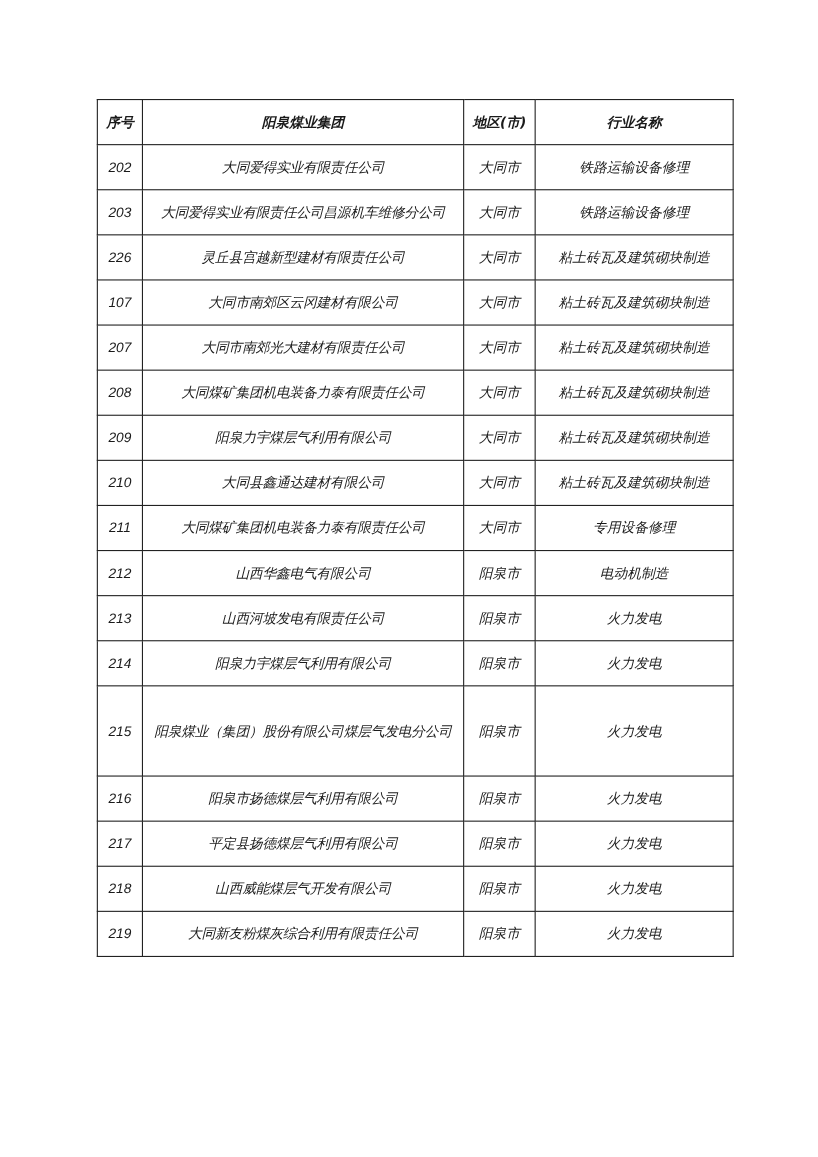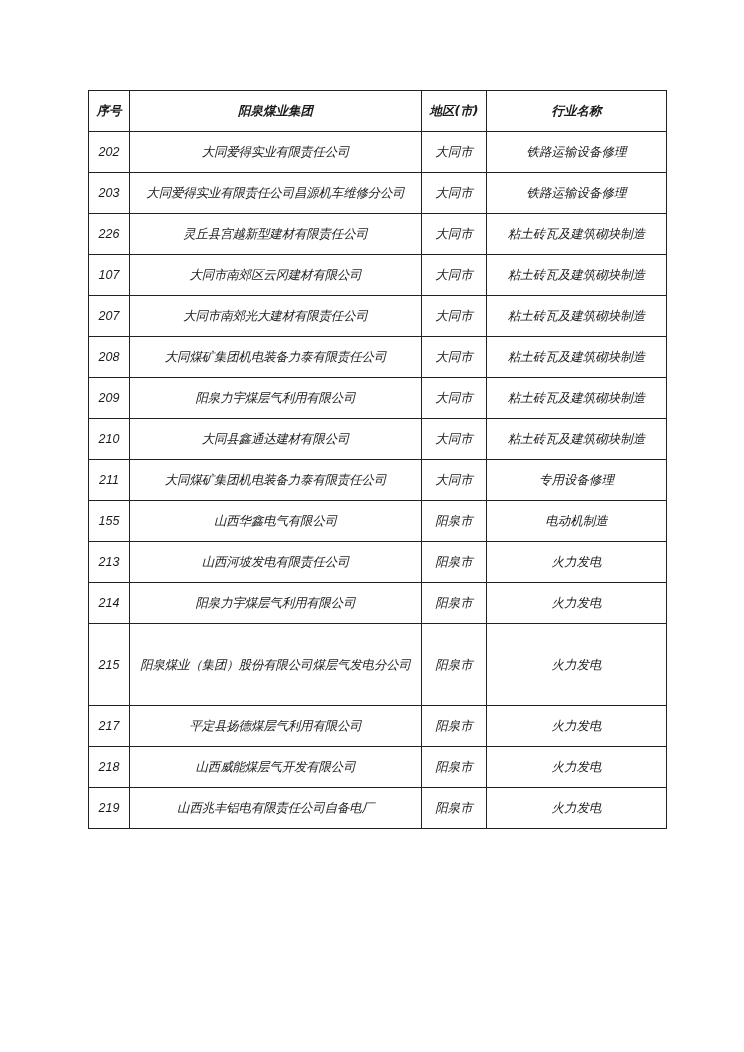--- a/index.html
+++ b/index.html
@@ -150,21 +150,21 @@
   </tr>
 
   <tr>
     <td class="idx">211</td>
     <td class="name">大同煤矿集团机电装备力泰有限责任公司</td>
     <td class="region">大同市</td>
     <td class="industry">专用设备修理</td>
   </tr>
 
   <tr>
-    <td class="idx">155</td>
+    <td class="idx">212</td>
     <td class="name">山西华鑫电气有限公司</td>
     <td class="region">阳泉市</td>
     <td class="industry">电动机制造</td>
   </tr>
 
   <tr>
     <td class="idx">213</td>
     <td class="name">山西河坡发电有限责任公司</td>
     <td class="region">阳泉市</td>
     <td class="industry">火力发电</td>
@@ -177,37 +177,43 @@
     <td class="industry">火力发电</td>
   </tr>
 
   <tr class="tall">
     <td class="idx">215</td>
     <td class="name">阳泉煤业（集团）股份有限公司煤层气发电分公司</td>
     <td class="region">阳泉市</td>
     <td class="industry">火力发电</td>
   </tr>
 
+  <tr>
+    <td class="idx">216</td>
+    <td class="name">阳泉市扬德煤层气利用有限公司</td>
+    <td class="region">阳泉市</td>
+    <td class="industry">火力发电</td>
+  </tr>
 
   <tr>
     <td class="idx">217</td>
     <td class="name">平定县扬德煤层气利用有限公司</td>
     <td class="region">阳泉市</td>
     <td class="industry">火力发电</td>
   </tr>
 
   <tr>
     <td class="idx">218</td>
     <td class="name">山西威能煤层气开发有限公司</td>
     <td class="region">阳泉市</td>
     <td class="industry">火力发电</td>
   </tr>
 
   <tr>
     <td class="idx">219</td>
-    <td class="name">山西兆丰铝电有限责任公司自备电厂</td>
+    <td class="name">大同新友粉煤灰综合利用有限责任公司</td>
     <td class="region">阳泉市</td>
     <td class="industry">火力发电</td>
   </tr>
 
 </tbody>
   </table>
 </div>
 
 </body></html>

